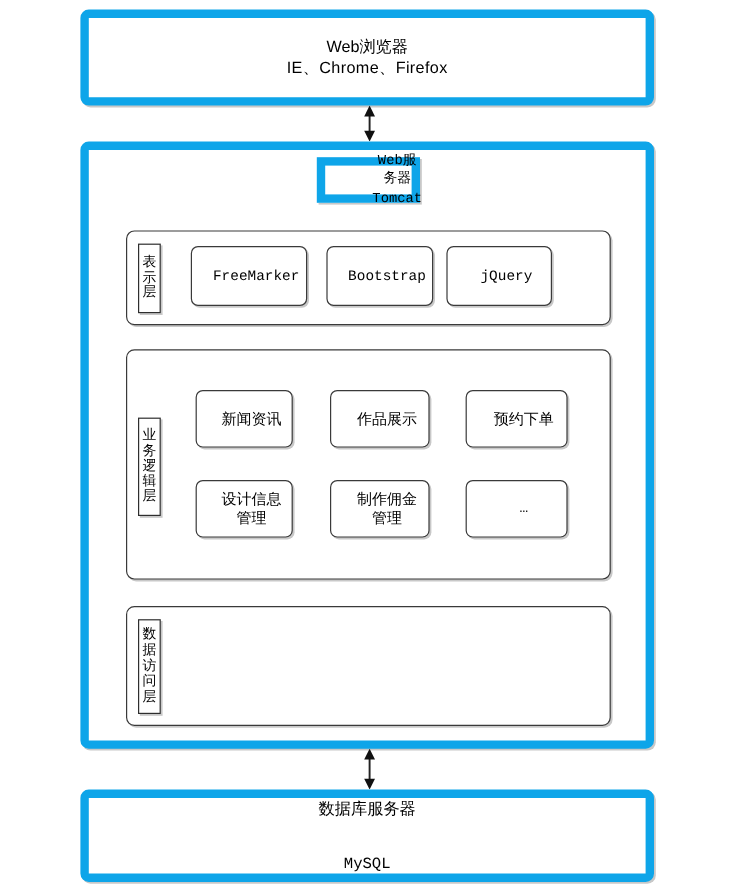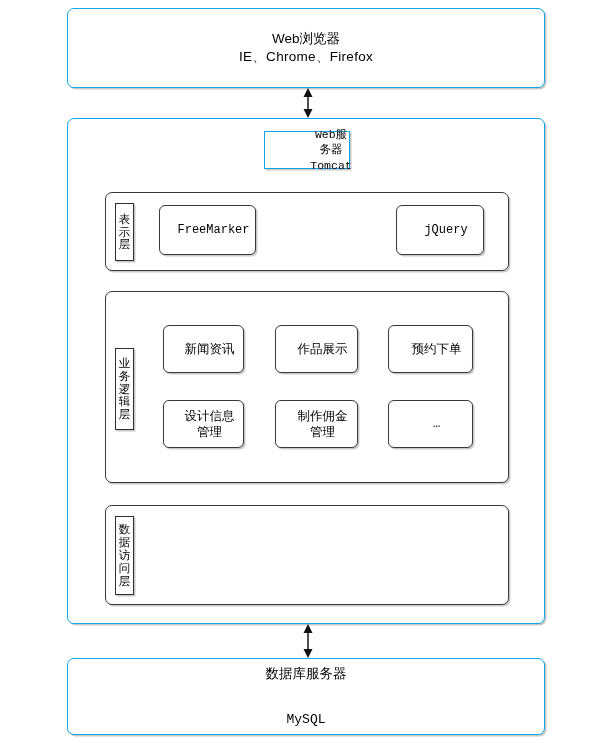--- a/index.html
+++ b/index.html
@@ -21,21 +21,21 @@
     left: 0; top: 0;
     width: 616px;
     height: 743px;
   }
 
   
   .box {
     position: absolute;
     box-sizing: border-box;
     background: #ffffff;
-    border: 1px solid #0ea5e9;
+    border: 7px solid #0ea5e9;
     box-shadow: 1.5px 1.5px 0 0 #c8c8c8;
   }
   .rounded { border-radius: 7px; }
 
   .centered {
     display: flex;
     align-items: center;
     justify-content: center;
     text-align: center;
     line-height: 1.35;
@@ -116,21 +116,21 @@
     align-items: center;
     justify-content: center;
     text-align: center;
     font-size: 12px;
     padding-left: 12px;
   }
 
   
   #tech-freemarker { left: 159px; top: 205px; width: 97px; height: 50px; }
   #tech-bootstrap  { left: 272px; top: 205px; width: 89px; height: 50px; }
-  #tech-jquery     { left: 396px; top: 205px; width: 88px; height: 50px; }
+  #tech-jquery     { left: 372px; top: 205px; width: 88px; height: 50px; }
 
   
   #mod-news     { left: 163px; top: 325px; width: 81px; height: 48px; }
   #mod-works    { left: 275px; top: 325px; width: 83px; height: 48px; }
   #mod-order    { left: 388px; top: 325px; width: 85px; height: 48px; }
   
   #mod-design   { left: 163px; top: 400px; width: 81px; height: 48px; }
   #mod-commission { left: 275px; top: 400px; width: 83px; height: 48px; }
   #mod-more     { left: 388px; top: 400px; width: 85px; height: 48px; }
 
@@ -179,20 +179,23 @@
 
   <div class="layer-label" id="presentation-label">
     <span>表</span>
     <span>示</span>
     <span>层</span>
   </div>
 
   <div class="tech-box t-mono" id="tech-freemarker">
     <span>FreeMarker</span>
   </div>
+  <div class="tech-box t-mono" id="tech-bootstrap">
+    <span>Bootstrap</span>
+  </div>
   <div class="tech-box t-mono" id="tech-jquery">
     <span>jQuery</span>
   </div>
 
   <div class="layer" id="business-layer"></div>
 
   <div class="layer-label" id="business-label">
     <span>业</span>
     <span>务</span>
     <span>逻</span>

